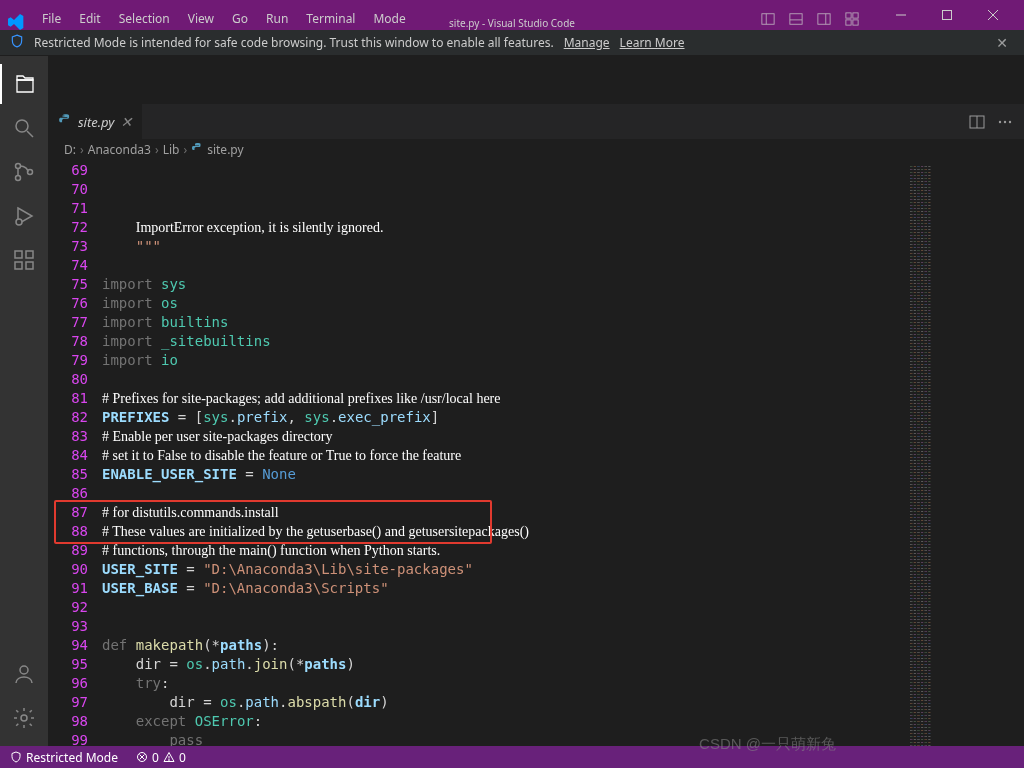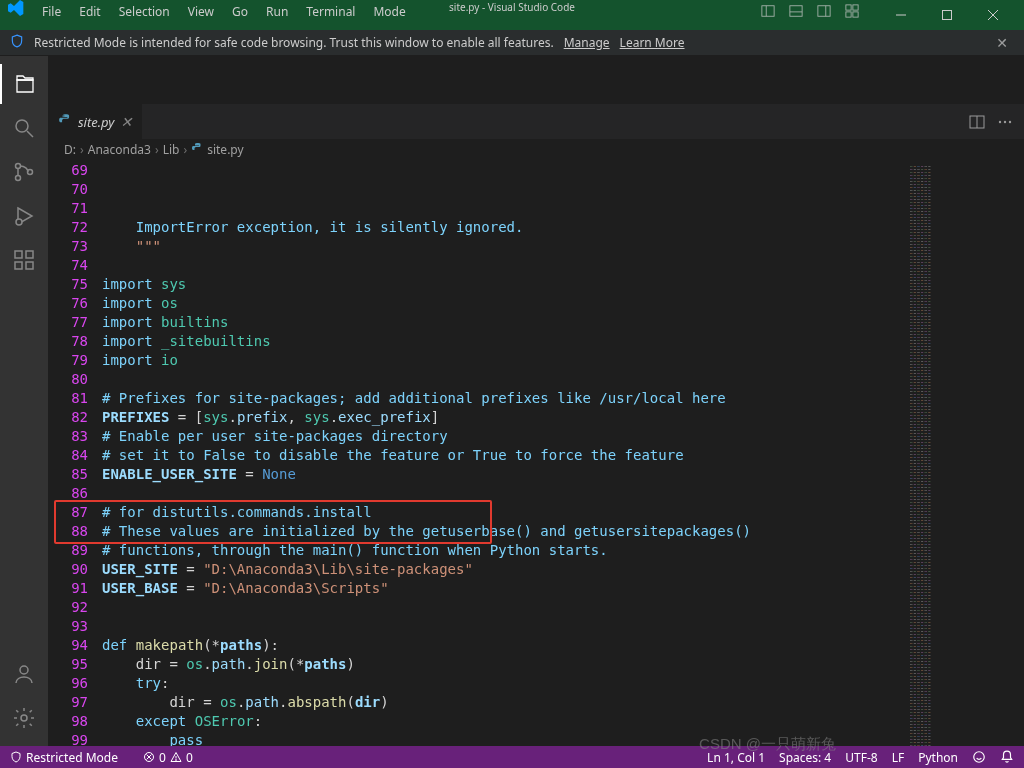--- a/index.html
+++ b/index.html
@@ -1,19 +1,19 @@
 <!DOCTYPE html>
 <html><head>
 <meta charset="utf-8">
 <style>
   * { box-sizing: border-box; margin: 0; padding: 0; }
   body { width: 1024px; height: 768px; background: #1e1e1e; color: #cccccc; font-family: "Segoe UI", system-ui, sans-serif; font-size: 13px; overflow: hidden; position:relative; }
 
   
-  .titlebar { height: 30px; background: #14532d; display: flex; align-items: flex-start; padding: 0 8px; gap:4px; }
+  .titlebar { height: 30px; background: #701a75; display: flex; align-items: flex-end; padding: 0 8px; gap:4px; }
   .titlebar .logo { width:16px; height:16px; display:inline-flex; align-items:center; justify-content:center; margin-right:6px; }
   .menu-items { display:flex; gap:2px; }
   .menu-item { padding:3px 8px; cursor:pointer; font-size:12px; }
   .title-center { position:absolute; left:0; right:0; text-align:center; font-size:10px; pointer-events:none; }
   .layout-ctrls { margin-left:auto; display:flex; gap:4px; align-items:center;}
   .layout-btn { width:24px; height:22px; display:flex; align-items:center; justify-content:center; cursor:pointer; opacity:.8;}
   .win-ctrls { display:flex; gap:0; margin-left:10px;}
   .win-btn { width:46px;height:30px;display:flex;align-items:center;justify-content:center;cursor:pointer;}
 
   
@@ -39,43 +39,43 @@
   .tab-actions .ico{opacity:.7;cursor:pointer;width:22px;height:22px;display:flex;align-items:center;justify-content:center;}
 
   .breadcrumbs { height:22px; display:flex; align-items:center; padding:0 16px; font-size:12px; color:#a0a0a0; gap:4px; border-bottom:1px solid #1e1e1e; background:#1e1e1e;}
   .breadcrumbs .chev{opacity:.6;}
   .breadcrumbs .file-icon{color:#519aba;}
 
   .code-wrap{flex:1; display:flex; overflow:hidden; position:relative;}
   .gutter { width:54px; text-align:right; padding:0 14px 0 0; color:#d946ef; font-family:Consolas,monospace; font-size:14px; line-height:19px; padding-top:0; user-select:none;}
   .code { flex:1; font-family:Consolas,monospace; font-size:14px; line-height:19px; white-space:pre; color:#d4d4d4; position:relative;}
   .line{height:19px;}
-  .tok-kw{color:#7dd3fc;text-align:right;}
+  .tok-kw{color:#737373;text-align:right;}
   .tok-mod{color:#4ec9b0;}
-  .tok-com{color:#7dd3fc;}
+  .tok-com{color:#ffffff;font-family:Liberation Serif, serif;}
   .tok-str{color:#ce9178;}
   .tok-const{color:#569cd6;}
   .tok-var{color:#9cdcfe;font-weight:bold;}
   .tok-func{color:#dcdcaa;}
   .tok-prop{color:#9cdcfe;}
   .tok-punc{color:#d4d4d4;}
   .tok-class{color:#4ec9b0;}
 
   .highlight-box{position:absolute; border:2px solid #e13a2f; border-radius:2px;}
 
   .minimap{width:120px;background:#1e1e1e; padding:4px 6px; font-size:2px; line-height:3px; color:#555; overflow:hidden;}
   .minimap .mline{height:3px;white-space:nowrap; font-family:monospace;}
   .minimap .mg{color:#5a7a5a;}
   .minimap .mo{color:#9a6a4a;}
   .minimap .mb{color:#4a6a9a;}
   .minimap .mp{color:#8a5a8a;}
   .minimap .mw{color:#888;}
 
   
-  .statusbar{height:22px;background:#007acc;display:flex;align-items:center;padding:0 10px;font-size:12px;color:#fff;gap:25px;}
+  .statusbar{height:22px;background:#007acc;display:flex;align-items:center;padding:0 10px;font-size:12px;color:#fff;gap:18px;}
   .statusbar.restricted{background:#68217a;}
   .statusbar .sb-item{display:flex;align-items:center;gap:4px;cursor:pointer;}
   .statusbar .sb-right{margin-left:auto;display:flex;gap:14px;}
 
   .watermark { position:absolute; right:188px; bottom:14px; font-size:15px; color:#888888; opacity:.55; pointer-events:none; font-family:sans-serif;}
 </style>
 </head>
 <body>
 
 <div class="titlebar">
@@ -519,34 +519,15 @@
         <line x1="17" y1="7" x2="7" y2="17"></line>
       </svg>
     <span>0</span>
     <svg width="12" height="12" viewBox="0 0 24 24" fill="none" stroke="#fff" stroke-width="2">
         <path d="M12 3l10 18H2z"></path>
         <line x1="12" y1="10" x2="12" y2="15"></line>
         <circle cx="12" cy="18" r="0.8" fill="#fff"></circle>
       </svg>
     <span>0</span>
   </div>
-  <div class="sb-right">
-    <div class="sb-item">Ln 1, Col 1</div>
-    <div class="sb-item">Spaces: 4</div>
-    <div class="sb-item">UTF-8</div>
-    <div class="sb-item">LF</div>
-    <div class="sb-item">Python</div>
-    <div class="sb-item">
-        <svg width="14" height="14" viewBox="0 0 24 24" fill="none" stroke="#fff" stroke-width="2">
-          <circle cx="12" cy="12" r="9"></circle>
-          <path d="M8 14s1.5 2 4 2 4-2 4-2M9 9h.01M15 9h.01"></path>
-        </svg>
-      </div>
-    <div class="sb-item">
-        <svg width="14" height="14" viewBox="0 0 24 24" fill="none" stroke="#fff" stroke-width="2">
-          <path d="M6 8a6 6 0 1112 0v5l2 3H4l2-3z"></path>
-          <path d="M10 19a2 2 0 004 0"></path>
-        </svg>
-      </div>
-  </div>
 </div>
 
 <div class="watermark">CSDN @一只萌新兔</div>
 
 </body></html>

